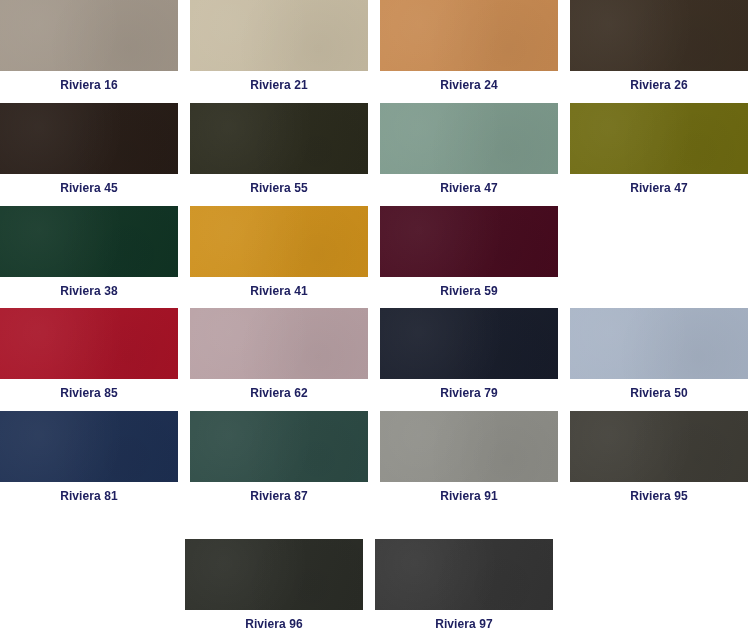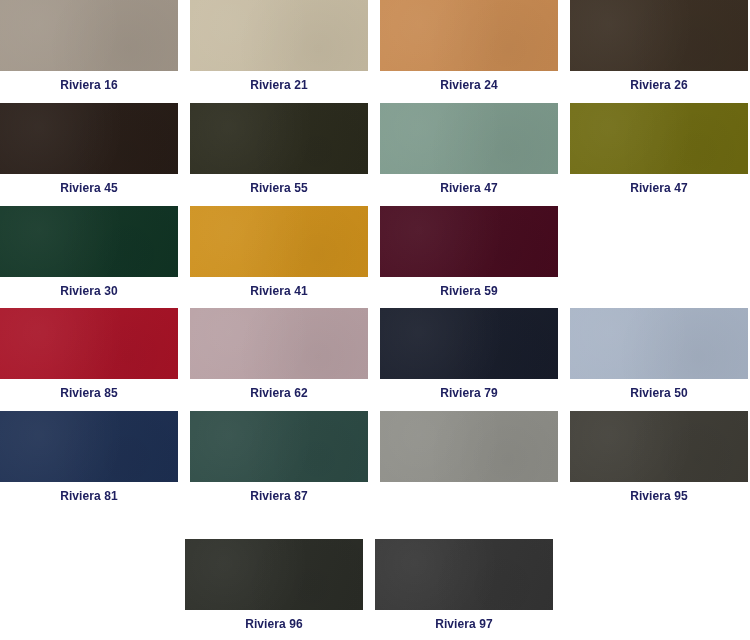--- a/index.html
+++ b/index.html
@@ -125,21 +125,21 @@
         <span class="swatch-label">Riviera 47</span>
       </div>
       <div class="swatch-cell">
         <span class="swatch-chip" style="background: rgb(110, 106, 16);"></span>
         <span class="swatch-label">Riviera 47</span>
       </div>
     </div>
     <div class="swatch-row">
       <div class="swatch-cell">
         <span class="swatch-chip" style="background: rgb(16, 52, 36);"></span>
-        <span class="swatch-label">Riviera 30</span>
+        <span class="swatch-label">Riviera 38</span>
       </div>
       <div class="swatch-cell">
         <span class="swatch-chip" style="background: rgb(206, 144, 27);"></span>
         <span class="swatch-label">Riviera 41</span>
       </div>
       <div class="swatch-cell">
         <span class="swatch-chip" style="background: rgb(71, 10, 30);"></span>
         <span class="swatch-label">Riviera 59</span>
       </div>
     </div>
@@ -165,20 +165,21 @@
       <div class="swatch-cell">
         <span class="swatch-chip" style="background: rgb(29, 47, 82);"></span>
         <span class="swatch-label">Riviera 81</span>
       </div>
       <div class="swatch-cell">
         <span class="swatch-chip" style="background: rgb(44, 74, 68);"></span>
         <span class="swatch-label">Riviera 87</span>
       </div>
       <div class="swatch-cell">
         <span class="swatch-chip" style="background: rgb(142, 142, 136);"></span>
+        <span class="swatch-label">Riviera 91</span>
       </div>
       <div class="swatch-cell">
         <span class="swatch-chip" style="background: rgb(62, 60, 53);"></span>
         <span class="swatch-label">Riviera 95</span>
       </div>
     </div>
     <div class="swatch-row centered">
       <div class="swatch-cell">
         <span class="swatch-chip" style="background: rgb(42, 44, 38);"></span>
         <span class="swatch-label">Riviera 96</span>

